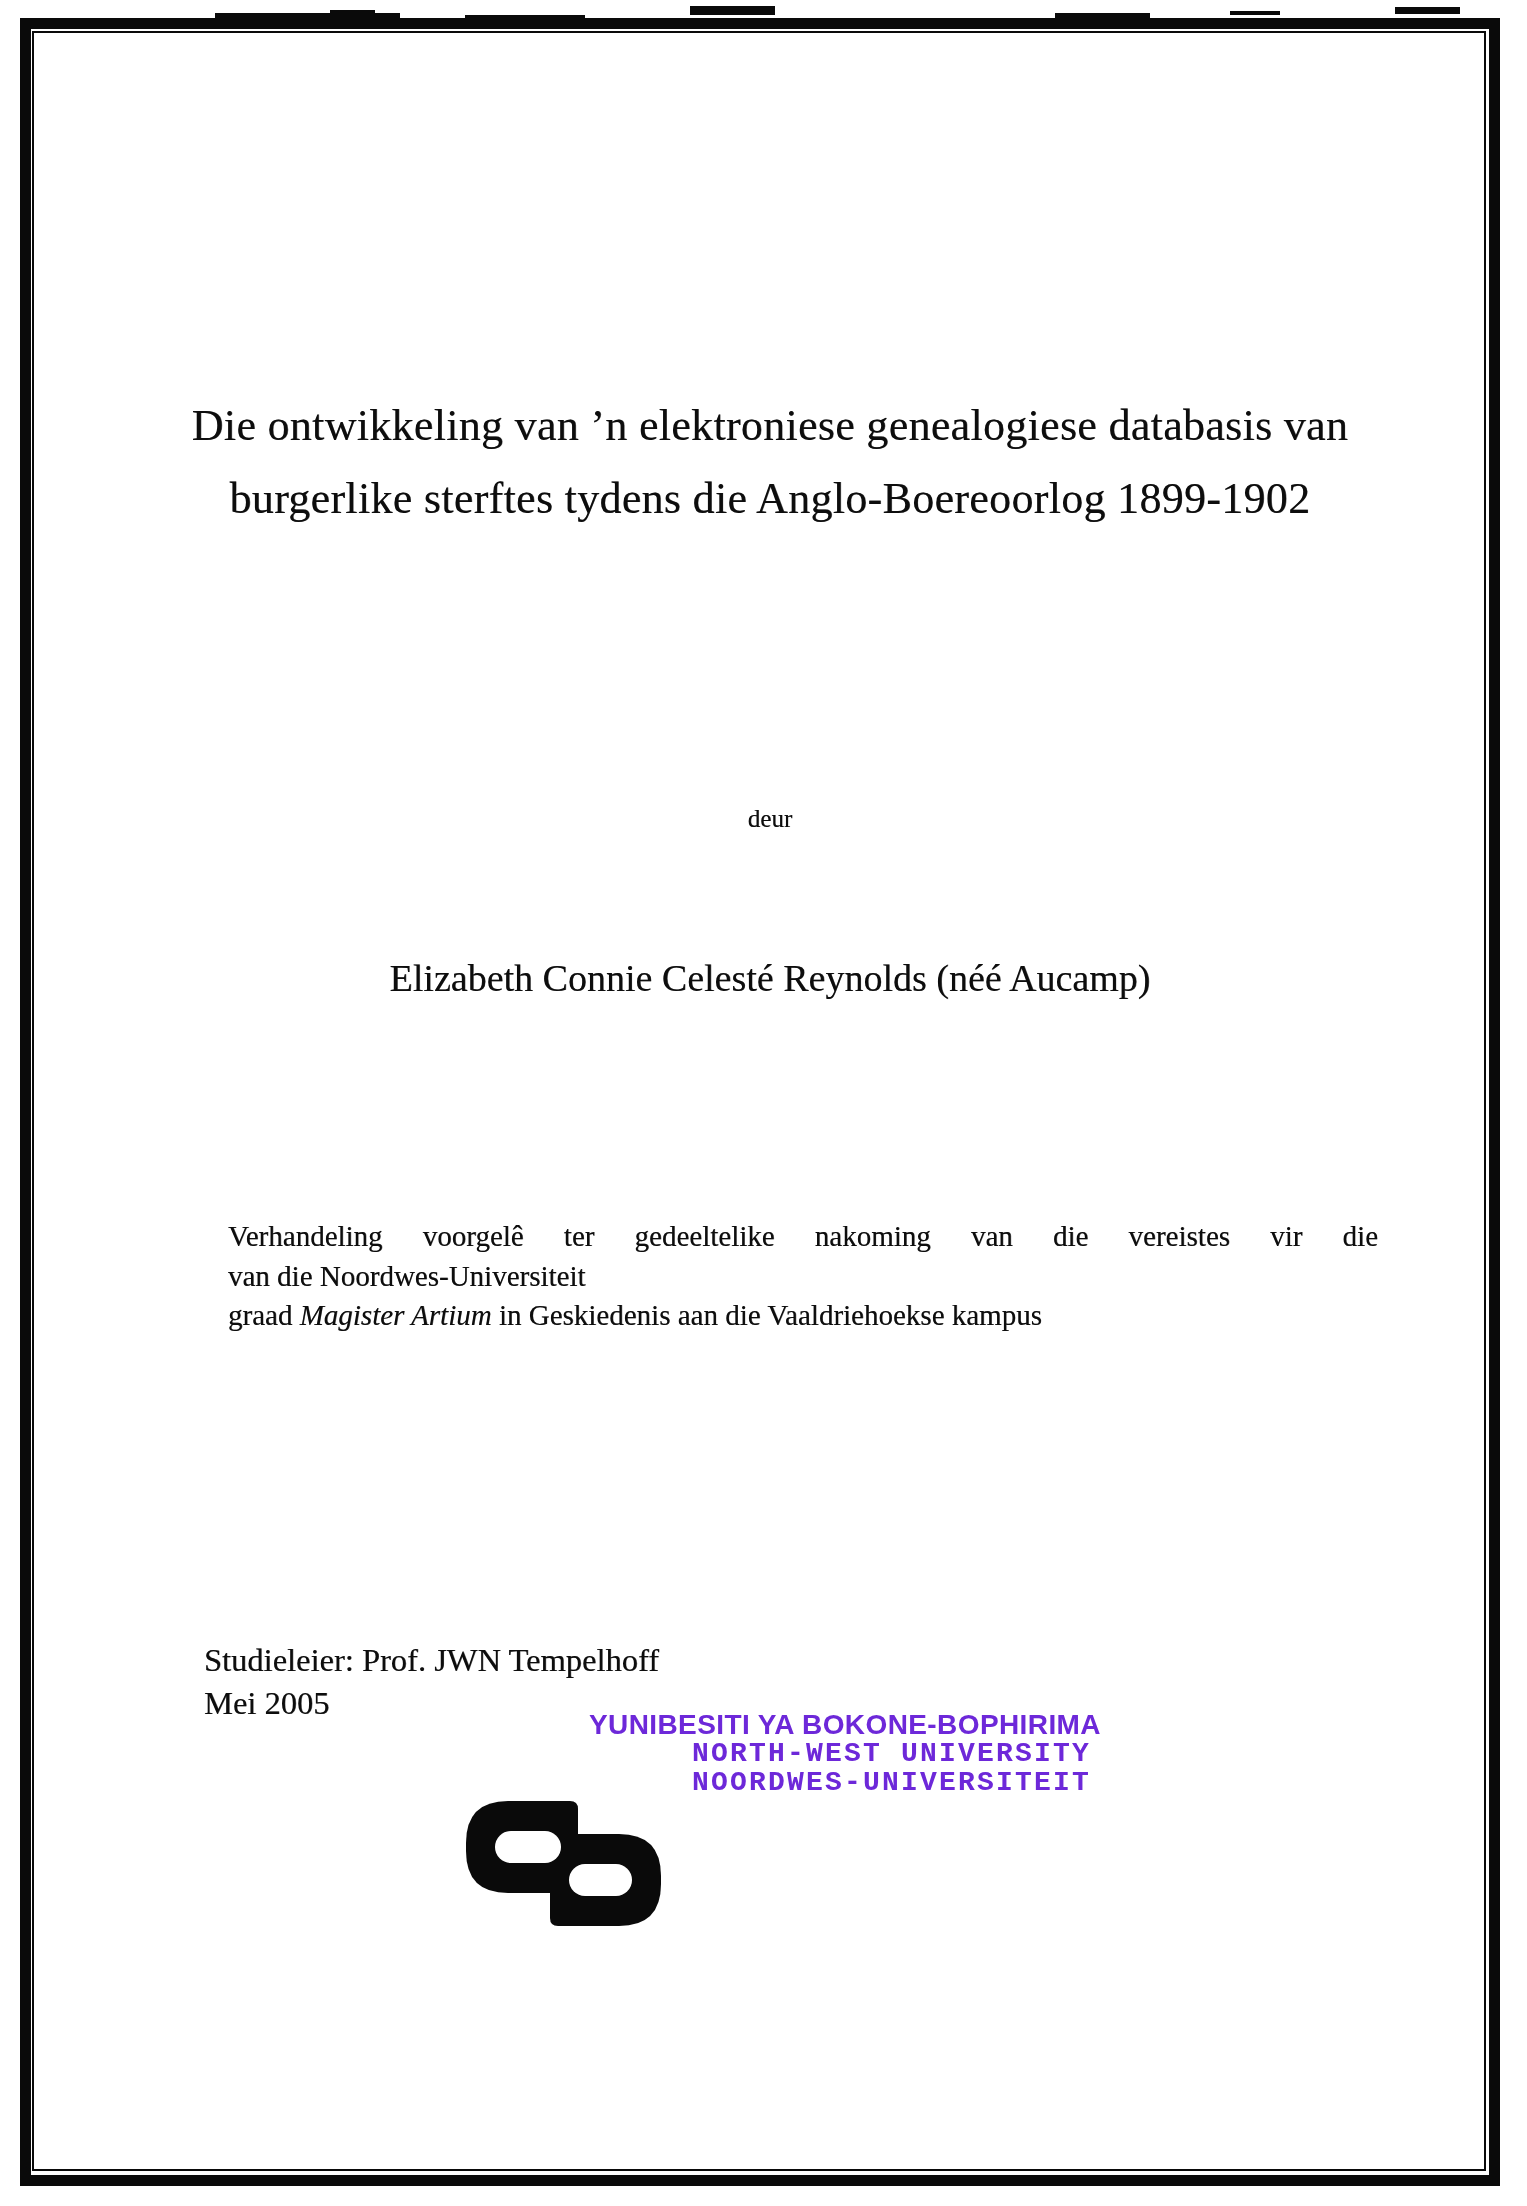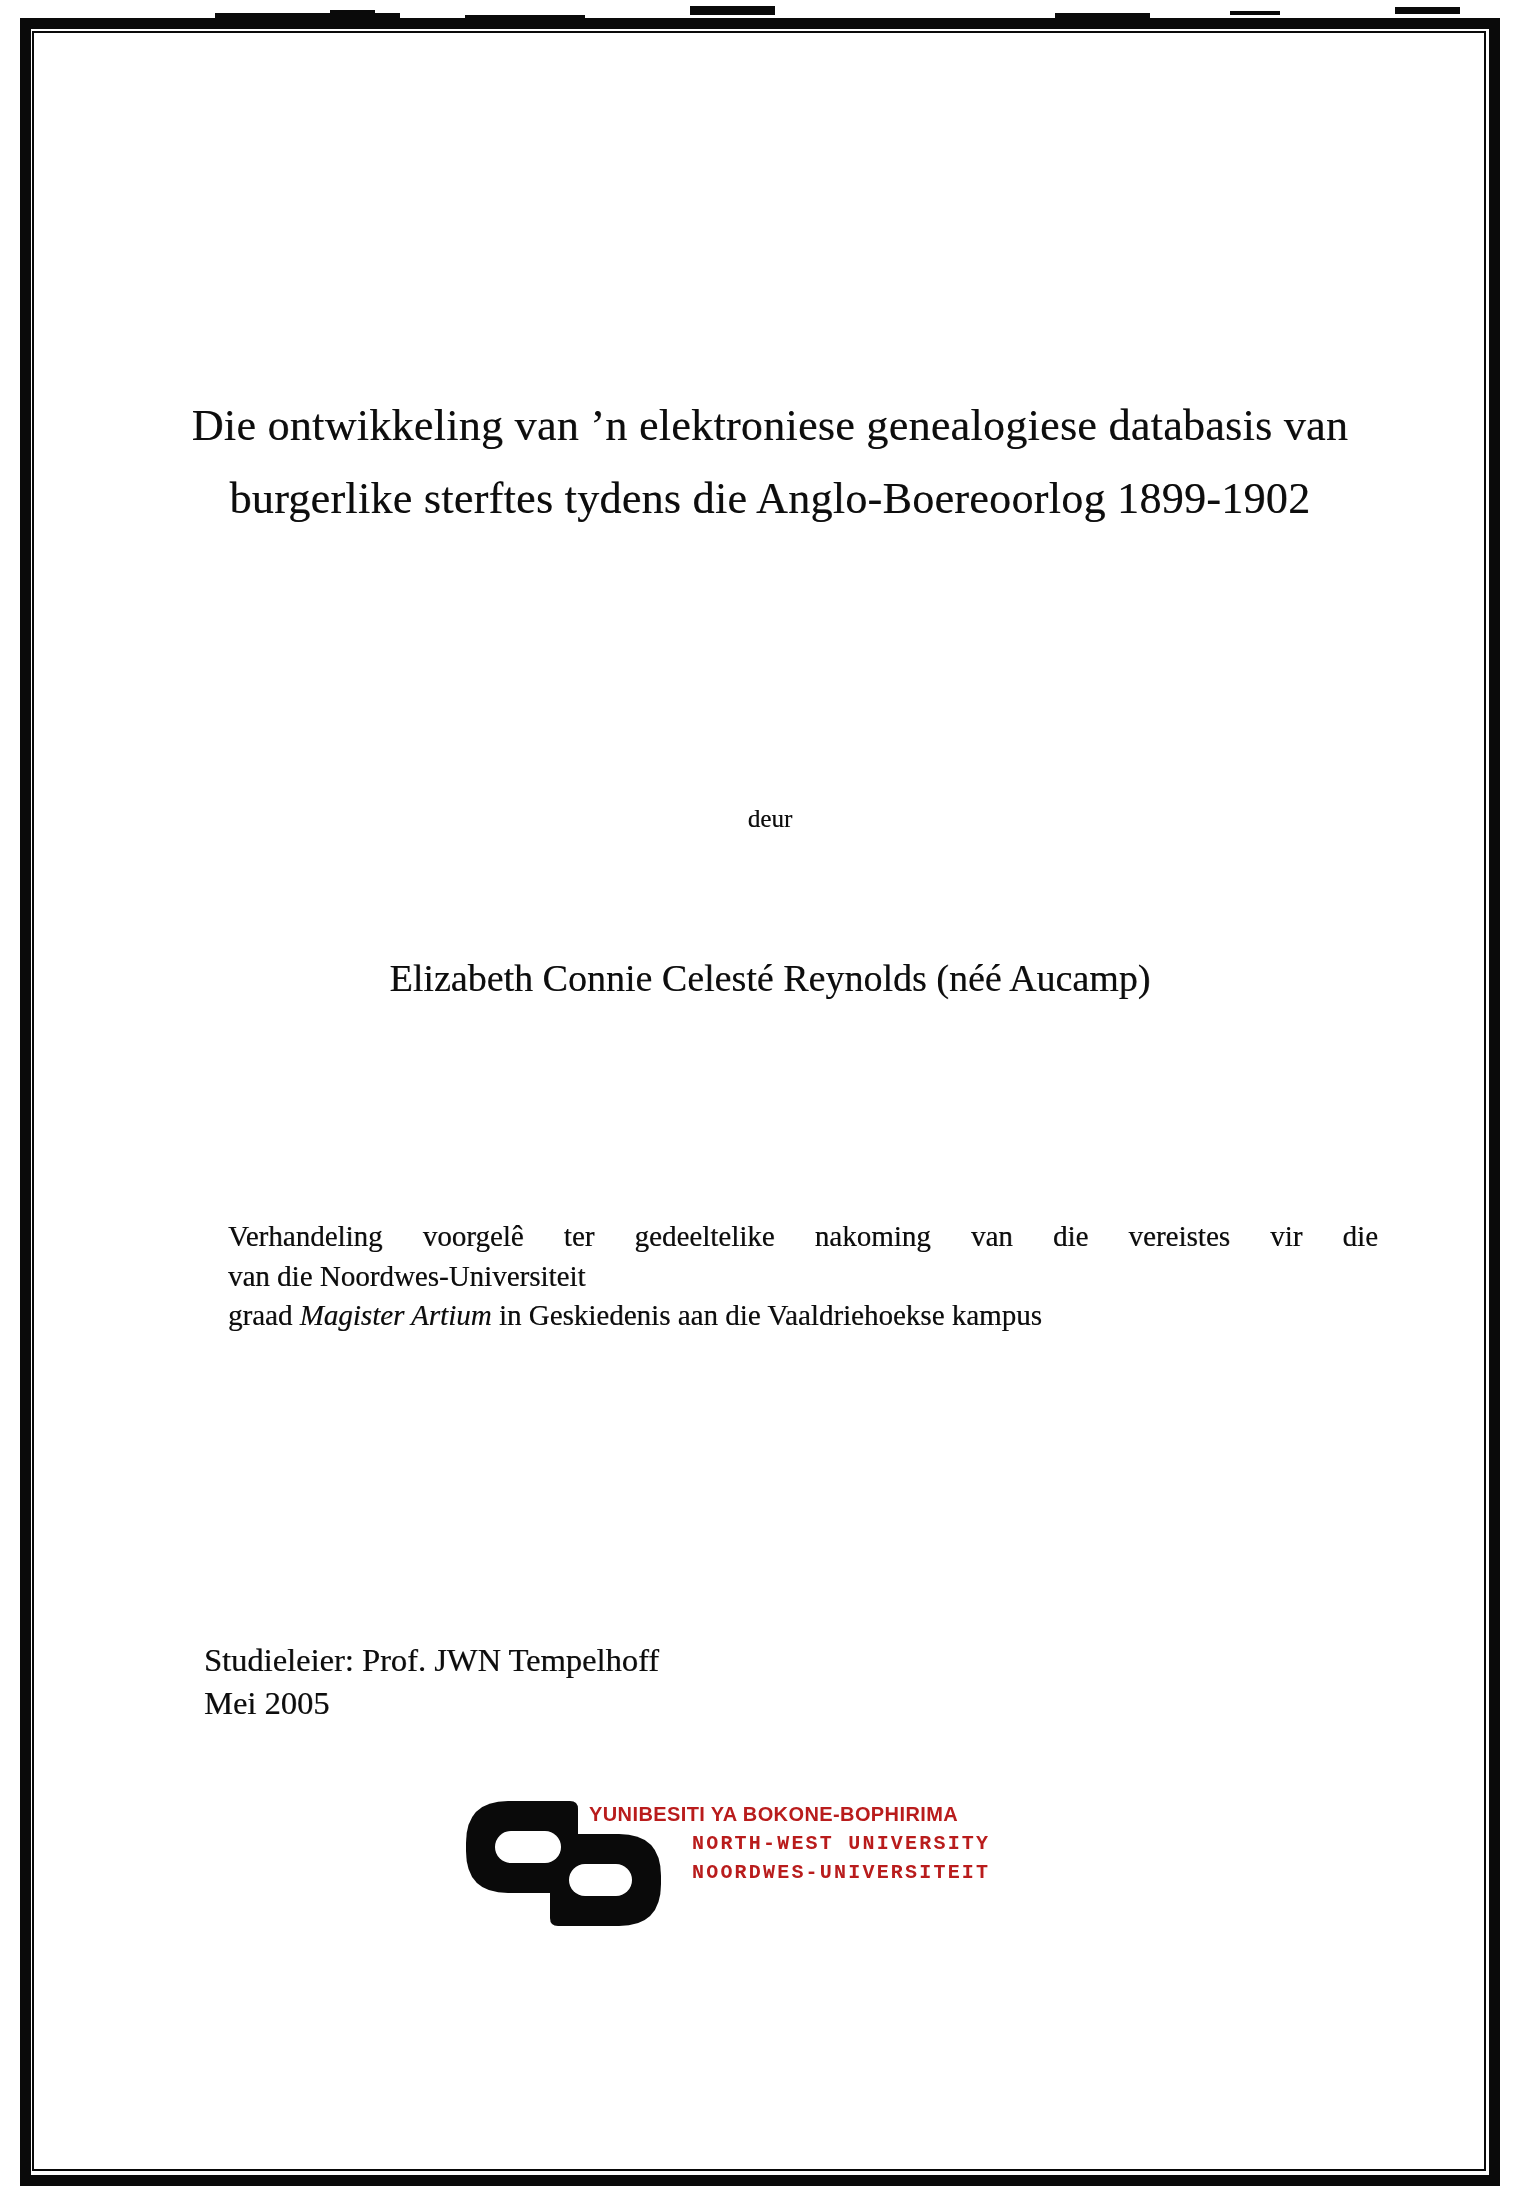--- a/index.html
+++ b/index.html
@@ -85,27 +85,27 @@
     margin-left: 8px;
   }
   
   .logo-mark {
     position: absolute;
     left: 466px; top: 1801px;
     width: 196px; height: 128px;
   }
   .logo-text {
     position: absolute;
-    left: 589px; top: 1800px;
+    left: 589px; top: 1710px;
     width: 520px;
     font-family: "Liberation Sans", "DejaVu Sans", sans-serif;
     font-weight: 700;
-    font-size: 20px;
+    font-size: 28px;
     line-height: 29px;
-    color: #b91c1c;
+    color: #6d28d9;
     white-space: nowrap;
   }
   .logo-text .lt2, .logo-text .lt3 {
     margin-left: 103px;
     letter-spacing: 2.2px;
     font-family: Liberation Mono, monospace;
   }
   .logo-text .lt1 {
     letter-spacing: 0.4px;
   }

